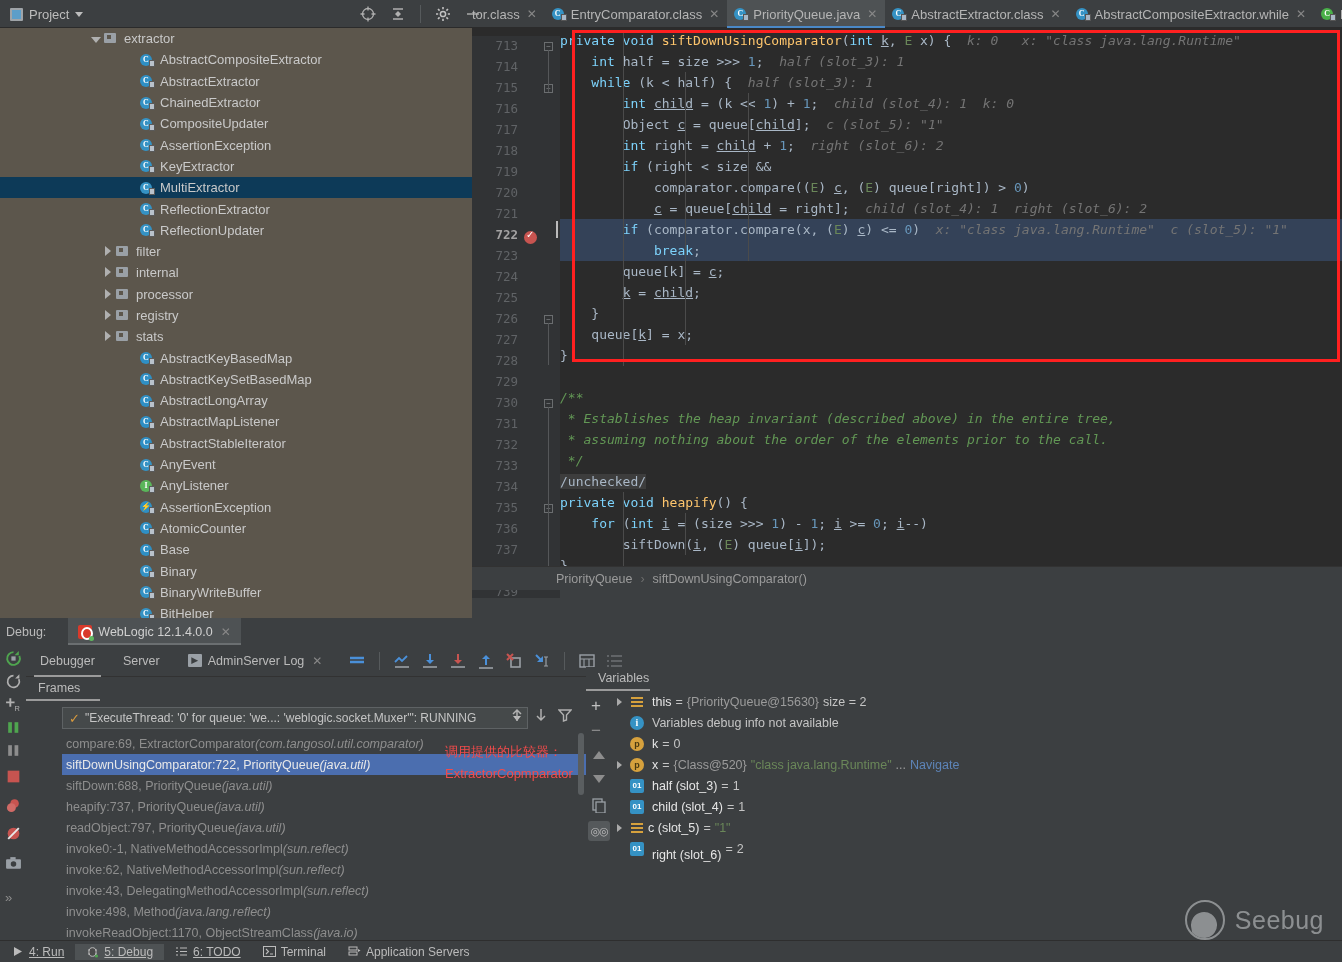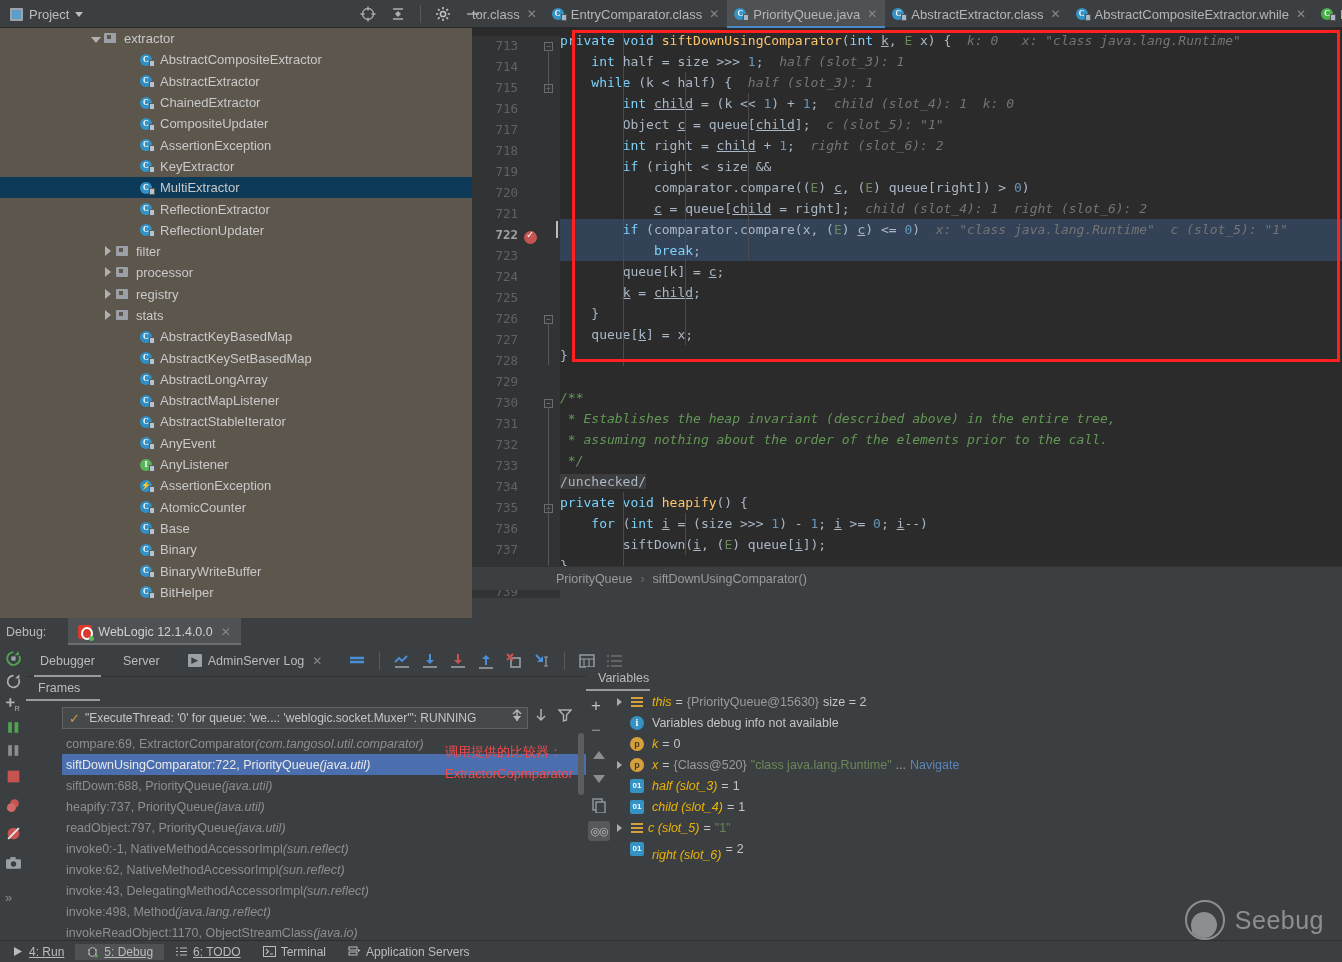--- a/index.html
+++ b/index.html
@@ -110,21 +110,21 @@
   .varspanel { position:absolute; left:586px; top:667px; width:756px; height:268px; background:#3c3f41; }
   .vtoolbar { position:absolute; left:0; top:24px; width:26px; height:244px; background:#3c3f41; }
   .vrow { height:21px; display:flex; align-items:center; font-size:12.5px; color:#c5c5c5; padding-left:0; white-space:nowrap; gap:4px; }
   .vtri { width:14px;flex:0 0 14px; text-align:center; }
   .tri { display:inline-block;width:0;height:0;border-top:4px solid transparent;border-bottom:4px solid transparent;border-left:5px solid #aaa; }
   .vic { width:14px;height:14px;flex:0 0 14px; position:relative; }
   .vic.obj::before{content:"";position:absolute;left:1px;top:2px;width:12px;height:2px;background:#d6a13d;box-shadow:0 4px 0 #d6a13d,0 8px 0 #d6a13d;}
   .vic.info { background:#3592c4; border-radius:50%; color:#fff; font-size:10px; line-height:14px; text-align:center; font-weight:bold; font-family:"Liberation Serif",serif;}
   .vic.param { background:#d6a13d; border-radius:50%; color:#4a3a10; font-size:9px; line-height:14px; text-align:center; font-weight:bold;}
   .vic.prim { background:#3592c4; color:#fff; font-size:8px; line-height:14px; text-align:center; font-weight:bold; border-radius:2px;}
-  .vname { color:#eab308;font-style:italic; }
+  .vname { color:#e5e5e5; }
   .vref { color:#9b9b9b; }
   .vstr { color:#6a8759; }
   .vnav { color:#5d84b8; }
   .veq { color:#c5c5c5; }
 
   
   .annot { position:absolute; color:#f24b4b; font-size:13px; line-height:19px; white-space:nowrap; z-index:40; }
 
   
   .wm { position:absolute; right:18px; bottom:22px; display:flex; align-items:center; gap:10px; opacity:0.55; }
@@ -298,20 +298,28 @@
         </span>
         <span>ReflectionUpdater</span>
       </div>
       <div class="trow" style="padding-left: 100px;">
         <span class="tw"><span class="arrow-rt"></span></span>
         <span class="pkgicon">
           <span class="b"></span>
           <span class="d"></span>
         </span>
         <span>filter</span>
+      </div>
+      <div class="trow" style="padding-left: 100px;">
+        <span class="tw"><span class="arrow-rt"></span></span>
+        <span class="pkgicon">
+          <span class="b"></span>
+          <span class="d"></span>
+        </span>
+        <span>internal</span>
       </div>
       <div class="trow" style="padding-left: 100px;">
         <span class="tw"><span class="arrow-rt"></span></span>
         <span class="pkgicon">
           <span class="b"></span>
           <span class="d"></span>
         </span>
         <span>processor</span>
       </div>
       <div class="trow" style="padding-left: 100px;">

